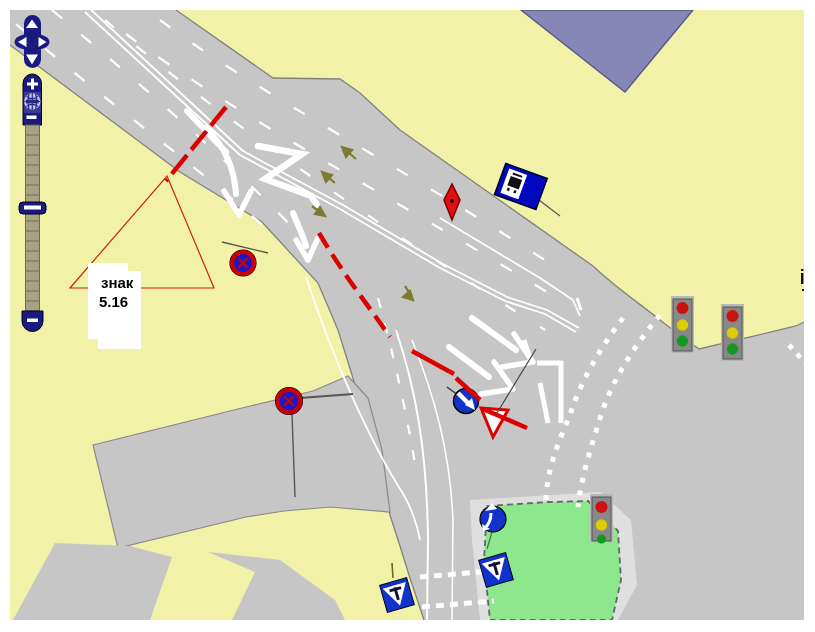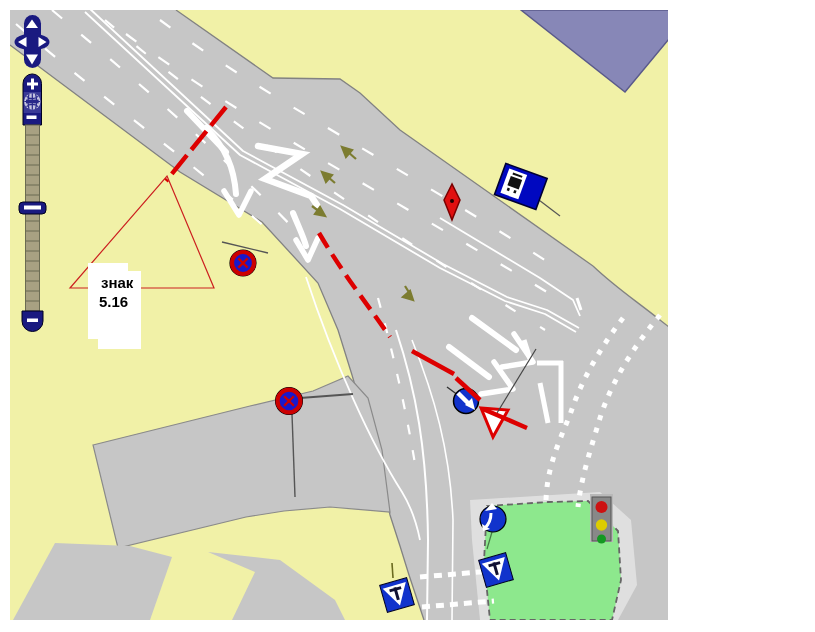--- a/index.html
+++ b/index.html
@@ -1,16 +1,16 @@
 <!DOCTYPE html>
 <html><head>
 <meta charset="utf-8">
 <style>
   html,body{margin:0;padding:0;background:#ffffff;}
-  #stage{position:relative;width:668px;height:632px;background:#ec4899;overflow:hidden;
+  #stage{position:relative;width:815px;height:632px;background:#ec4899;overflow:hidden;
          font-family:"Liberation Sans", sans-serif;}
   svg{position:absolute;left:0;top:0;}
 </style>
 </head>
 <body>
 <div id="stage">
 <svg width="815" height="632" viewBox="0 0 815 632">
 
   <rect x="10" y="10" width="794" height="610" fill="#f1f1a7"></rect>
 

